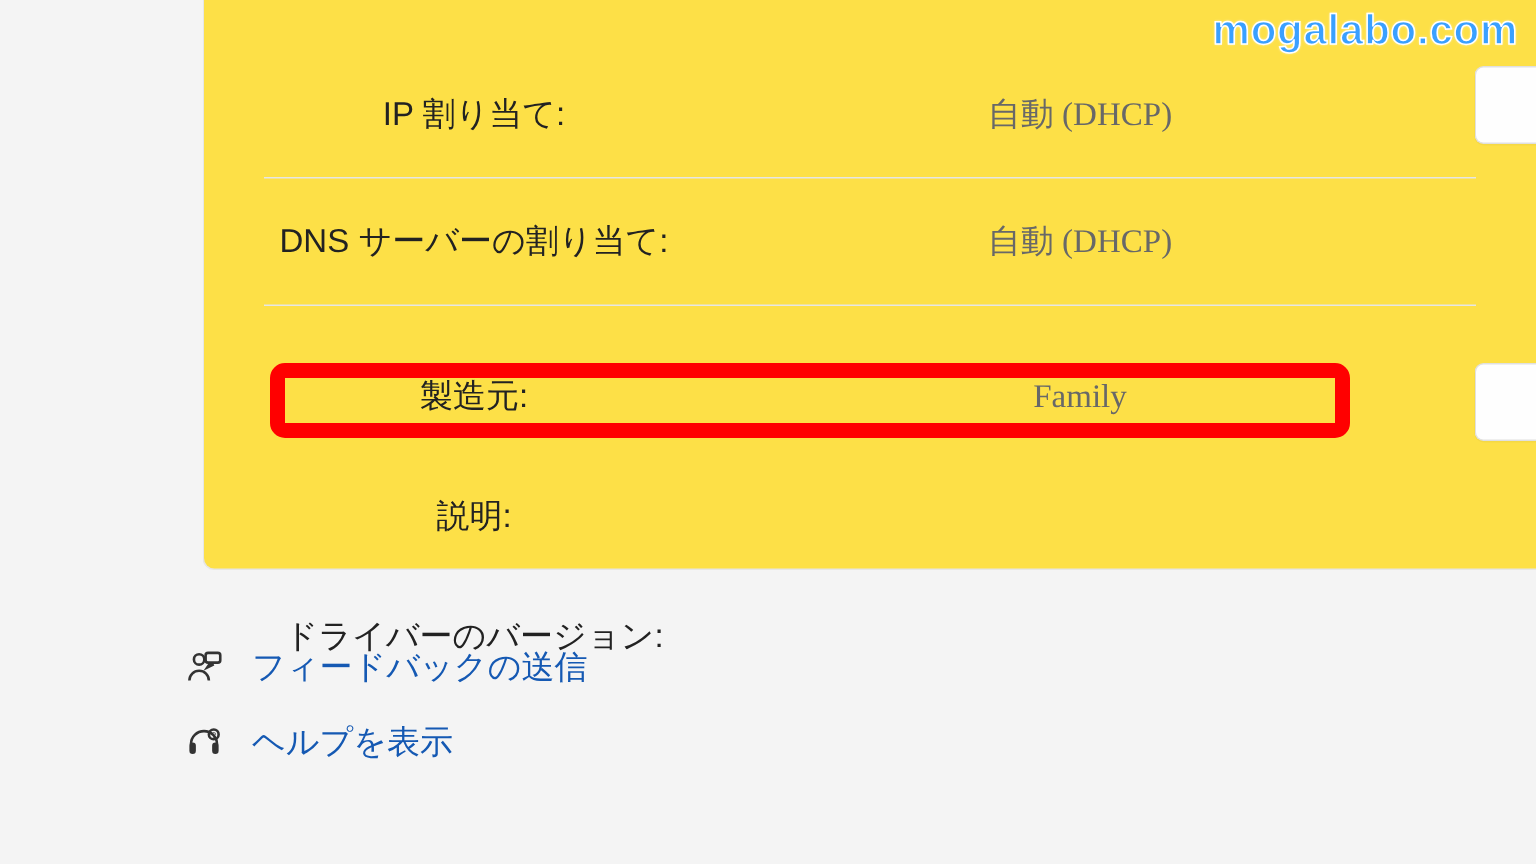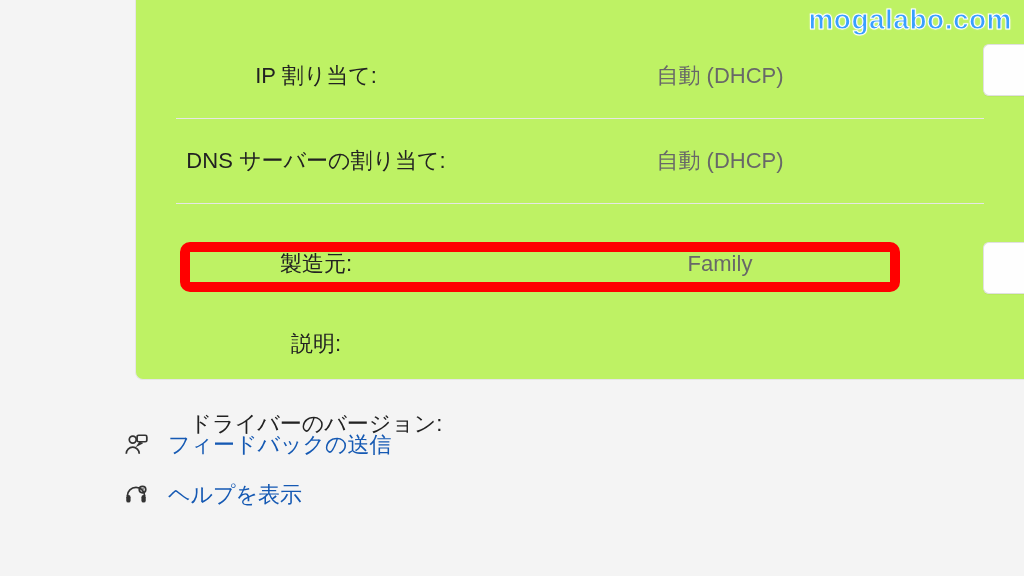--- a/index.html
+++ b/index.html
@@ -39,21 +39,21 @@
     text-shadow: 0 0 2px #fff;
     letter-spacing: 0.5px;
     z-index: 50;
     pointer-events: none;
   }
   .panel {
     position: absolute;
     left: 135px;
     top: 0;
     right: 0;
-    background: #bef264;
+    background: #fde047;
     border: 1px solid #e6e6e6;
     border-top: none;
     border-right: none;
     border-radius: 0 0 0 8px;
     padding: 0;
     height: 380px;
     box-sizing: border-box;
   }
   .rows {
     position: relative;
@@ -69,20 +69,21 @@
     height: 40px;
     margin-top: 40px;
   }
   .row .label {
     flex: 0 0 280px;
     color: #222;
   }
   .row .value {
     flex: 1 1 auto;
     color: #686868;
+    font-family: Liberation Serif, serif;
   }
   .sep {
     height: 1px;
     margin: 20px 40px 20px 40px;
     background: #e6e6e6;
   }
   .first-row { margin-top: 14px; }
   .btn-stub {
     position: absolute;
     right: 0;

